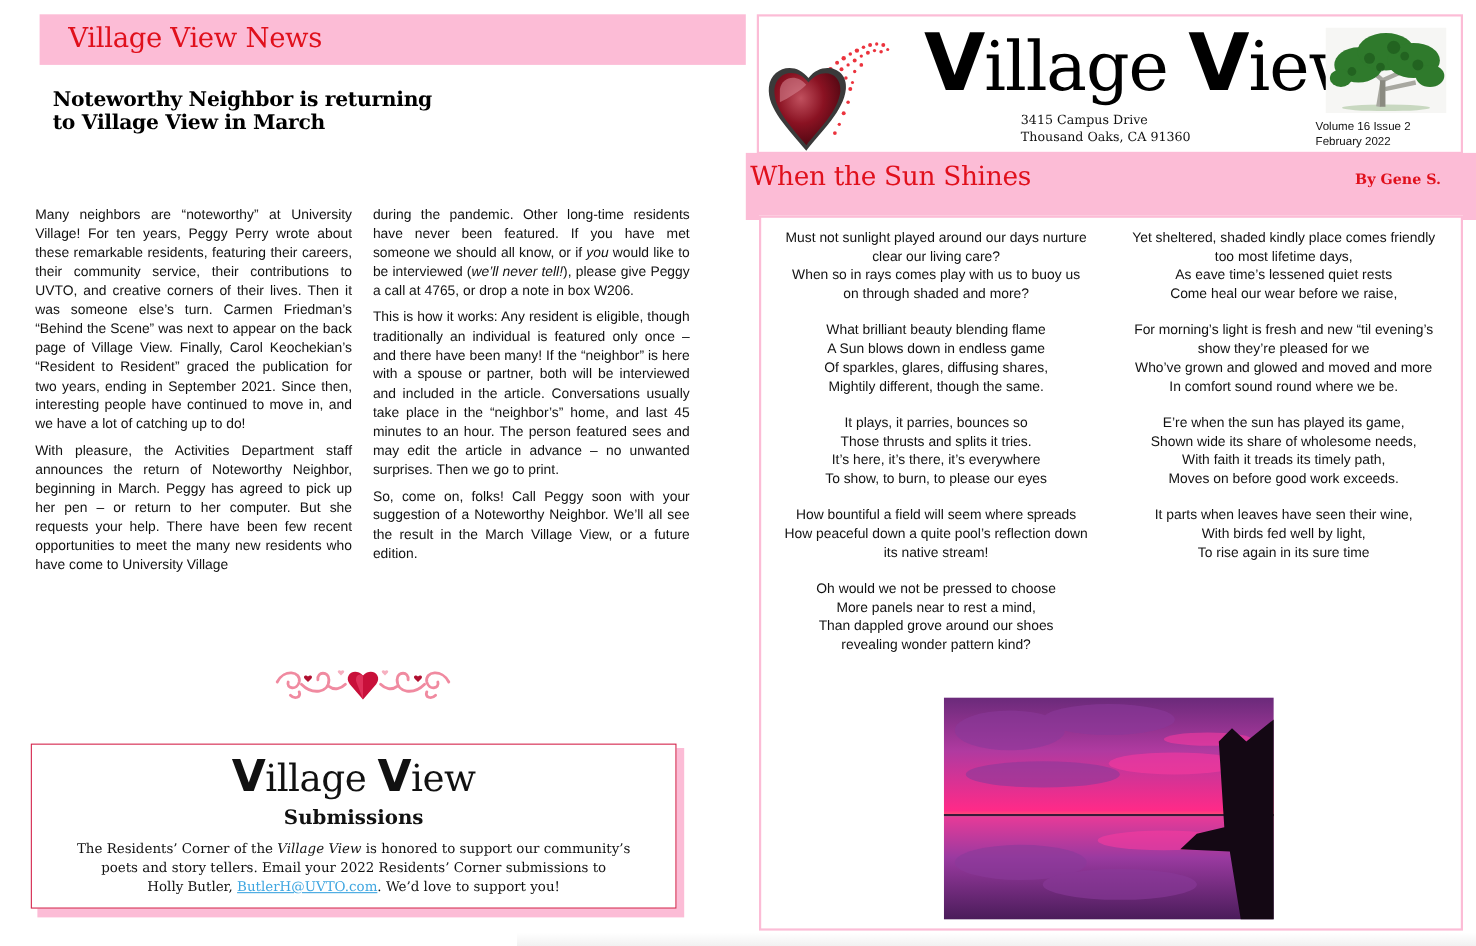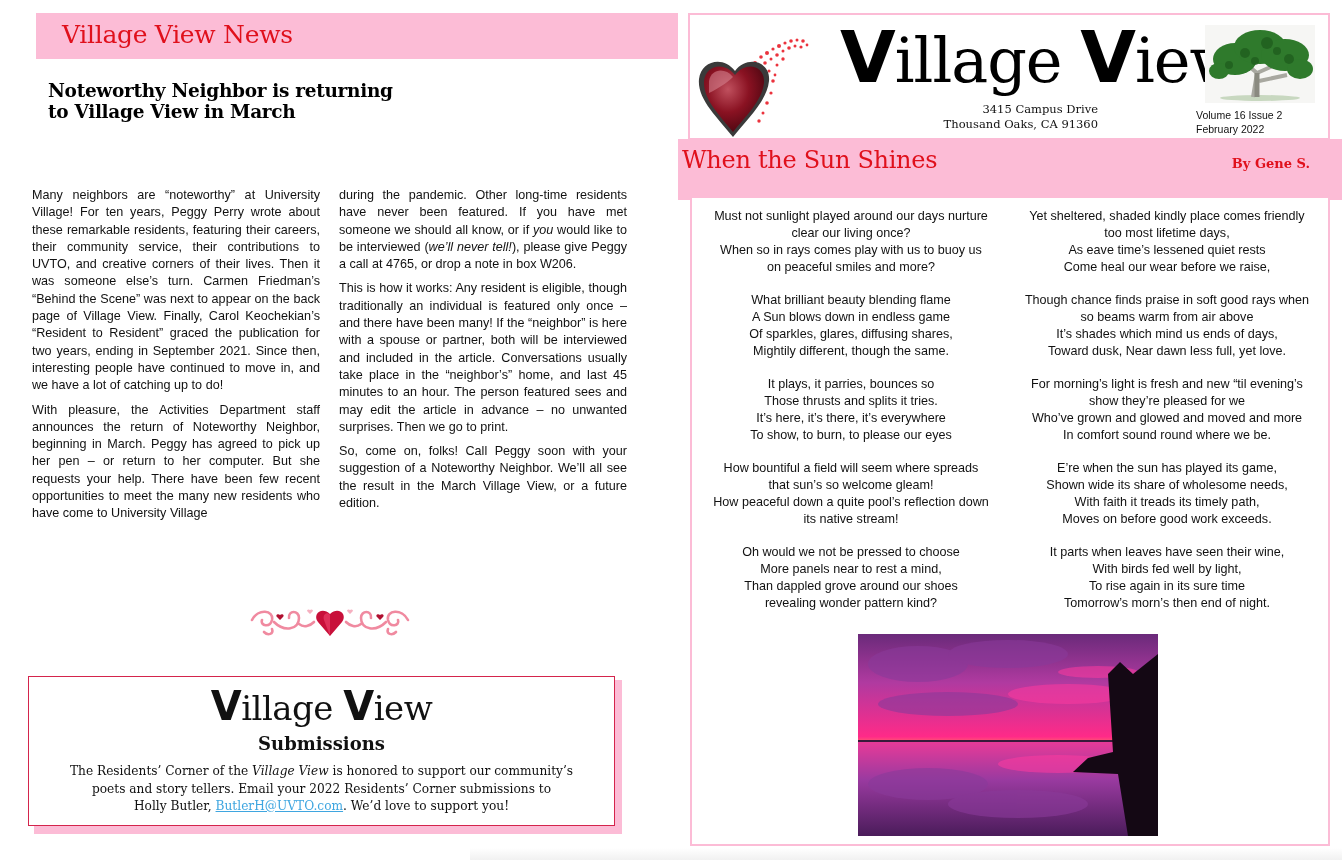--- a/index.html
+++ b/index.html
@@ -63,21 +63,21 @@
     border: 2px solid #fcbcd6; background: #fff;
   }
   .heart-art { position: absolute; left: 7px; top: 22px; width: 115px; height: 105px; }
   .mast-title {
     position: absolute; left: 150px; top: 2px;
     font-family: "DejaVu Serif", serif; font-size: 62px; color: #000;
     letter-spacing: -1px; line-height: 80px;
   }
   .mast-title b { font-family: "DejaVu Sans", sans-serif; font-weight: bold; font-size: 72px; }
   .address {
-    position: absolute; left: 238px; top: 87px; width: 170px; text-align: right;
+    position: absolute; left: 238px; top: 87px; width: 170px; text-align: left;
     font-family: "DejaVu Serif", serif; font-size: 11.5px; line-height: 15px; color: #111;
   }
   .tree-art { position: absolute; left: 515px; top: 10px; width: 110px; height: 78px; }
   .volume {
     position: absolute; left: 506px; top: 93px; width: 120px; text-align: left;
     font-family: Liberation Sans, sans-serif; font-size: 10.5px; line-height: 14px; color: #111;
   }
 
   .poem-banner {
     position: absolute; left: 678px; top: 139px; width: 664px; height: 61px;
@@ -247,80 +247,72 @@
 
 <div class="poem-banner">
   <span class="title">When the Sun Shines</span>
   <span class="byline">By Gene S.</span>
 </div>
 
 <div class="poem-frame">
   <div class="poem-col left">
     <div class="stanza">
         <div>Must not sunlight played around our days nurture</div>
-        <div>clear our living once?</div>
+        <div>clear our living care?</div>
         <div>When so in rays comes play with us to buoy us</div>
-        <div>on peaceful smiles and more?</div>
+        <div>on through shaded and more?</div>
       </div>
     <div class="stanza">
         <div>What brilliant beauty blending flame</div>
         <div>A Sun blows down in endless game</div>
         <div>Of sparkles, glares, diffusing shares,</div>
         <div>Mightily different, though the same.</div>
       </div>
     <div class="stanza">
         <div>It plays, it parries, bounces so</div>
         <div>Those thrusts and splits it tries.</div>
         <div>It’s here, it’s there, it’s everywhere</div>
         <div>To show, to burn, to please our eyes</div>
       </div>
     <div class="stanza">
         <div>How bountiful a field will seem where spreads</div>
-        <div>that sun’s so welcome gleam!</div>
         <div>How peaceful down a quite pool’s reflection down</div>
         <div>its native stream!</div>
       </div>
     <div class="stanza">
         <div>Oh would we not be pressed to choose</div>
         <div>More panels near to rest a mind,</div>
         <div>Than dappled grove around our shoes</div>
         <div>revealing wonder pattern kind?</div>
       </div>
   </div>
 
   <div class="poem-col right">
     <div class="stanza">
         <div>Yet sheltered, shaded kindly place comes friendly</div>
         <div>too most lifetime days,</div>
         <div>As eave time’s lessened quiet rests</div>
         <div>Come heal our wear before we raise,</div>
       </div>
     <div class="stanza">
-        <div>Though chance finds praise in soft good rays when</div>
-        <div>so beams warm from air above</div>
-        <div>It’s shades which mind us ends of days,</div>
-        <div>Toward dusk, Near dawn less full, yet love.</div>
-      </div>
-    <div class="stanza">
         <div>For morning’s light is fresh and new “til evening’s</div>
         <div>show they’re pleased for we</div>
         <div>Who’ve grown and glowed and moved and more</div>
         <div>In comfort sound round where we be.</div>
       </div>
     <div class="stanza">
         <div>E’re when the sun has played its game,</div>
         <div>Shown wide its share of wholesome needs,</div>
         <div>With faith it treads its timely path,</div>
         <div>Moves on before good work exceeds.</div>
       </div>
     <div class="stanza">
         <div>It parts when leaves have seen their wine,</div>
         <div>With birds fed well by light,</div>
         <div>To rise again in its sure time</div>
-        <div>Tomorrow’s morn’s then end of night.</div>
       </div>
   </div>
 
   <svg class="sunset" viewBox="0 0 300 202" preserveAspectRatio="none">
     <defs>
       <linearGradient id="sky" x1="0" y1="0" x2="0" y2="1">
         <stop offset="0" stop-color="#6a2a7a"></stop>
         <stop offset="0.45" stop-color="#b03aa0"></stop>
         <stop offset="0.95" stop-color="#ff2a88"></stop>
         <stop offset="1" stop-color="#ff5a70"></stop>

